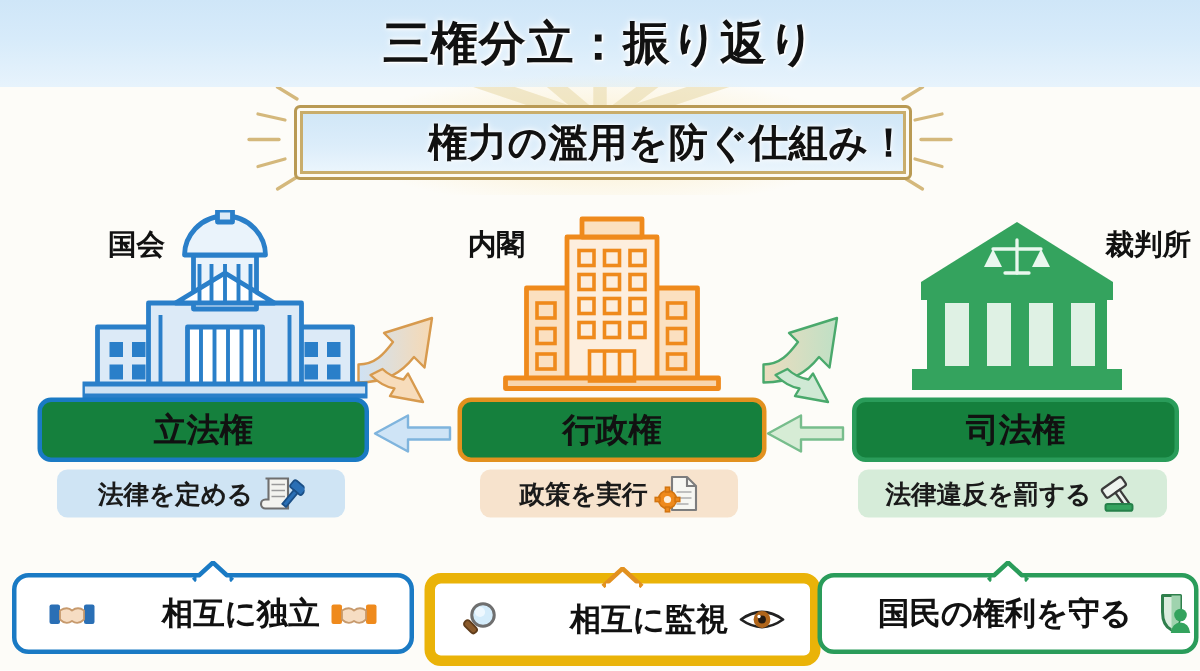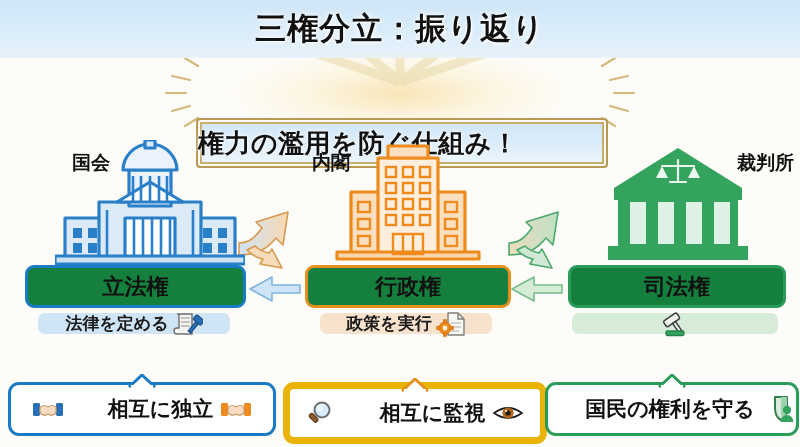--- a/index.html
+++ b/index.html
@@ -26,21 +26,21 @@
     position:absolute;left:230px;top:50px;width:340px;height:80px;
     background:radial-gradient(ellipse at 50% 55%,rgba(246,212,130,.55) 0%,rgba(250,230,175,.32) 38%,rgba(255,248,226,0) 72%);
   }
   .rays{position:absolute;left:150px;top:58px;width:500px;height:70px;}
 
   .banner{
     position:absolute;left:196px;top:70px;width:408px;height:46px;
     background:linear-gradient(180deg,#cfe6f7 0%,#dcedfa 55%,#eef7fd 100%);
     border:2px solid #b99a54;border-radius:4px;
     box-shadow:inset 0 0 0 2px #fdfbf4, inset 0 0 0 4px #c9ad6b;
-    display:flex;align-items:center;justify-content:flex-start;margin-top:48px;
+    display:flex;align-items:center;justify-content:flex-end;
   }
   .banner-text{
     font-size:26px;font-weight:bold;color:#111;letter-spacing:.5px;
     text-shadow:0 0 2px #fff,0 0 5px #fff;
   }
 
   
   .col{position:absolute;top:140px;width:252px;height:170px;}
   .col.legis{left:24px;}
   .col.exec{left:282px;}
@@ -60,21 +60,21 @@
     position:absolute;top:265px;height:37px;
     background:#15803d;border-radius:9px;display:flex;align-items:center;justify-content:center;
   }
   .power-box span{font-size:22px;font-weight:bold;color:#111;}
   .pb-legis{left:25px;width:215px;border:3px solid #1a7ac4;}
   .pb-exec{left:305px;width:200px;border:3px solid #e2911f;}
   .pb-jud{left:568px;width:212px;border:3px solid #2a9c5a;}
 
   
   .pill{
-    position:absolute;top:313px;height:21px;border-radius:7px;
+    position:absolute;top:313px;height:32px;border-radius:7px;
     display:flex;align-items:center;justify-content:center;gap:4px;
   }
   .pill span.txt{font-size:17px;font-weight:bold;color:#1a1a1a;}
   .pl-legis{left:38px;width:192px;background:#cfe4f4;}
   .pl-exec{left:320px;width:172px;background:#f7e3cd;}
   .pl-jud{left:572px;width:206px;background:#d6ecd9;}
 
   
   .callout{
     position:absolute;top:382px;height:48px;background:#fff;border-radius:11px;
@@ -315,20 +315,21 @@
             <rect x="7.6" y="22" width="2.8" height="3.2"></rect>
           <rect x="0.8" y="15.6" width="3.2" height="2.8"></rect>
             <rect x="14" y="15.6" width="3.2" height="2.8"></rect>
         </g>
         <circle cx="9" cy="17" r="2.4" fill="#fdf0de"></circle>
       </svg>
     </span>
   </div>
 
   <div class="pill pl-jud">
+    <span class="txt">法律違反を罰する</span>
     <span class="ic">
       <svg width="28" height="26" viewBox="0 0 28 26">
         <g transform="rotate(-35 14 12)">
           <rect x="5" y="4" width="16" height="7" rx="1.6" fill="#eef3ee" stroke="#3b3b3b" stroke-width="1.5"></rect>
           <rect x="11.8" y="11" width="3.4" height="11" fill="#eef3ee" stroke="#3b3b3b" stroke-width="1.5"></rect>
         </g>
         <rect x="5" y="20" width="18" height="4.5" rx="1.4" fill="#34a35e" stroke="#26804a" stroke-width="1.3"></rect>
       </svg>
     </span>
   </div>

